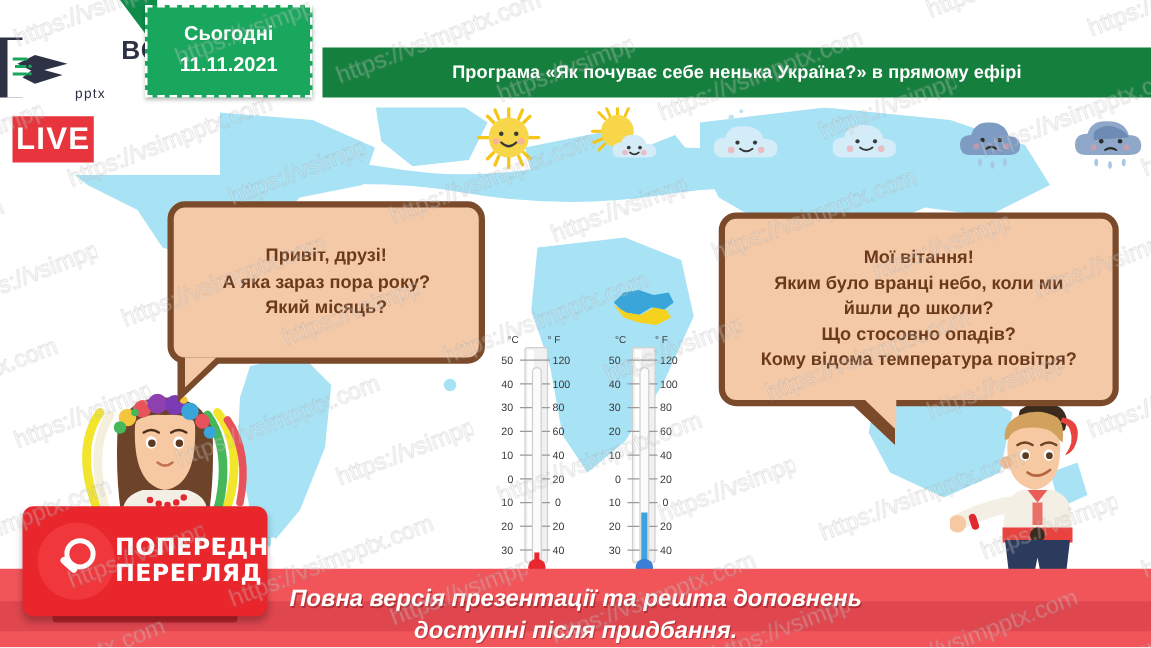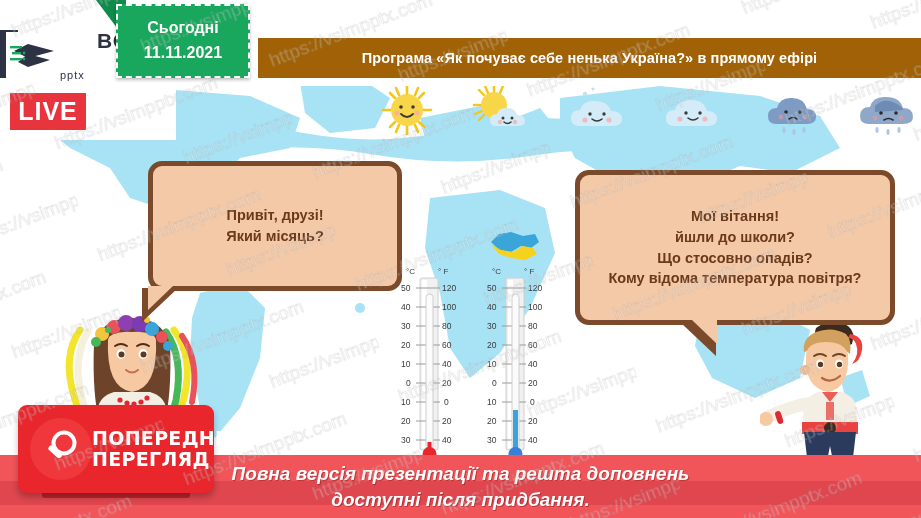--- a/index.html
+++ b/index.html
@@ -12,21 +12,21 @@
 
   
   .map-wrap{position:absolute;left:0;top:78px;width:921px;height:400px;overflow:hidden;}
   .map-wrap svg{position:absolute;left:0;top:0;width:921px;height:400px;}
 
   
   .top-white{position:absolute;left:0;top:0;width:921px;height:30px;background:#ffffff;z-index:6;}
   .dark-corner{position:absolute;left:0;top:30px;width:18px;height:48px;background:#2e3245;z-index:7;}
   .header-bar{
     position:absolute;left:258px;top:38px;width:663px;height:40px;
-    background:#a16207;z-index:7;display:flex;align-items:center;justify-content:center;
+    background:#15803d;z-index:7;display:flex;align-items:center;justify-content:center;
   }
   .header-bar .title{
     color:#ffffff;font-size:14.5px;font-weight:bold;letter-spacing:.1px;white-space:nowrap;
   }
   .white-under-header{position:absolute;left:258px;top:78px;width:663px;height:8px;background:#fff;z-index:6;}
 
   
   .logo-block{
     position:absolute;left:6px;top:32px;width:150px;height:46px;background:#ffffff;z-index:8;
     display:flex;align-items:center;
@@ -44,62 +44,62 @@
     box-shadow:0 2px 3px rgba(0,0,0,.25);
   }
   .today-badge .tb-line{color:#fff;font-size:16px;font-weight:bold;line-height:1.55;}
   .today-tail{
     position:absolute;left:96px;top:0px;width:30px;height:40px;background:#0f8c49;
     clip-path:polygon(100% 0,100% 100%,0 0);z-index:8;
   }
 
   
   .live-badge{
-    position:absolute;left:10px;top:93px;width:76px;height:37px;background:#e8343c;z-index:9;
+    position:absolute;left:10px;top:93px;width:65px;height:37px;background:#e8343c;z-index:9;
     display:flex;align-items:center;justify-content:center;
   }
   .live-badge span{color:#fff;font-size:25px;font-weight:bold;letter-spacing:1px;}
 
   
   .left-white{position:absolute;left:0;top:30px;width:176px;height:110px;background:#fff;z-index:5;}
 
   
   .weather-row{position:absolute;left:360px;top:82px;width:561px;height:56px;z-index:5;}
   .w-icon{position:absolute;top:0;width:66px;height:56px;}
 
   
   .bubble{
     position:absolute;background:#f4c9a8;border:5px solid #7a4a2a;border-radius:14px;
     box-sizing:border-box;z-index:10;
     display:flex;flex-direction:column;align-items:center;justify-content:center;
     color:#6b3a1c;font-weight:bold;text-align:center;
   }
   .bubble .ln{line-height:1.42;white-space:nowrap;}
-  .bubble-left{left:148px;top:161px;width:254px;height:130px;font-size:14.5px;}
+  .bubble-left{left:134px;top:161px;width:254px;height:130px;font-size:14.5px;}
   .bubble-right{left:575px;top:170px;width:320px;height:155px;font-size:14.5px;}
   .tail{position:absolute;width:0;height:0;z-index:11;}
   .tail-left-o{left:142px;top:288px;border-left:0 solid transparent;
     border-top:34px solid #7a4a2a;border-right:36px solid transparent;}
   .tail-left-i{left:148px;top:286px;border-top:24px solid #f4c9a8;border-right:25px solid transparent;}
   .tail-right-o{left:680px;top:322px;border-top:34px solid #7a4a2a;border-left:36px solid transparent;}
   .tail-right-i{left:692px;top:320px;border-top:24px solid #f4c9a8;border-left:25px solid transparent;}
 
   
   .thermo{position:absolute;z-index:8;}
   .thermo svg{display:block;}
 
   
   .char{position:absolute;z-index:9;}
 
   
   .bottom-band{position:absolute;left:0;top:455px;width:921px;height:63px;background:#f1555a;z-index:20;}
   .bottom-band .inner-dark{position:absolute;left:0;top:26px;width:921px;height:24px;background:#cf3b45;opacity:.55;}
   .bottom-text{
     position:absolute;left:0;top:455px;width:921px;height:63px;z-index:21;
-    display:flex;flex-direction:column;align-items:center;justify-content:center;
+    display:flex;flex-direction:column;align-items:center;justify-content:flex-end;
     color:#ffffff;font-style:italic;font-weight:bold;font-size:19px;line-height:1.35;
     text-shadow:1px 1px 0 rgba(120,20,20,.45);
   }
 
   
   .preview-badge{
     position:absolute;left:18px;top:405px;width:196px;height:88px;background:#e8262c;
     border-radius:9px;z-index:25;display:flex;align-items:center;
     box-shadow:0 4px 6px rgba(0,0,0,.25);
   }
@@ -388,27 +388,29 @@
       <rect x="28" y="30" width="7" height="156" rx="3.5" fill="#fbfbfb" stroke="#cfcfcf"></rect>
       <rect x="29" y="146" width="5" height="40" fill="#3aa3e0"></rect>
       <circle cx="31.5" cy="190" r="7" fill="#3a7fd5"></circle>
     </svg>
   </div>
 
   <div class="tail tail-left-o"></div>
   <div class="tail tail-left-i"></div>
   <div class="bubble bubble-left">
     <div class="ln">Привіт, друзі!</div>
+    <div class="ln">А яка зараз пора року?</div>
     <div class="ln">Який місяць?</div>
   </div>
 
   <div class="tail tail-right-o"></div>
   <div class="tail tail-right-i"></div>
   <div class="bubble bubble-right">
     <div class="ln">Мої вітання!</div>
+    <div class="ln">Яким було вранці небо, коли ми</div>
     <div class="ln">йшли до школи?</div>
     <div class="ln">Що стосовно опадів?</div>
     <div class="ln">Кому відома температура повітря?</div>
   </div>
 
   <div class="char" style="left:52px;top:296px;width:160px;height:140px;">
     <svg viewBox="0 0 160 140" width="160" height="140" aria-hidden="true">
 
       <path d="M28 34 Q10 60 22 100 Q28 120 34 134" stroke="#f2e52c" stroke-width="7" fill="none" stroke-linecap="round"></path>
       <path d="M36 36 Q20 62 30 102 Q35 122 40 134" stroke="#f5f0dc" stroke-width="7" fill="none" stroke-linecap="round"></path>

